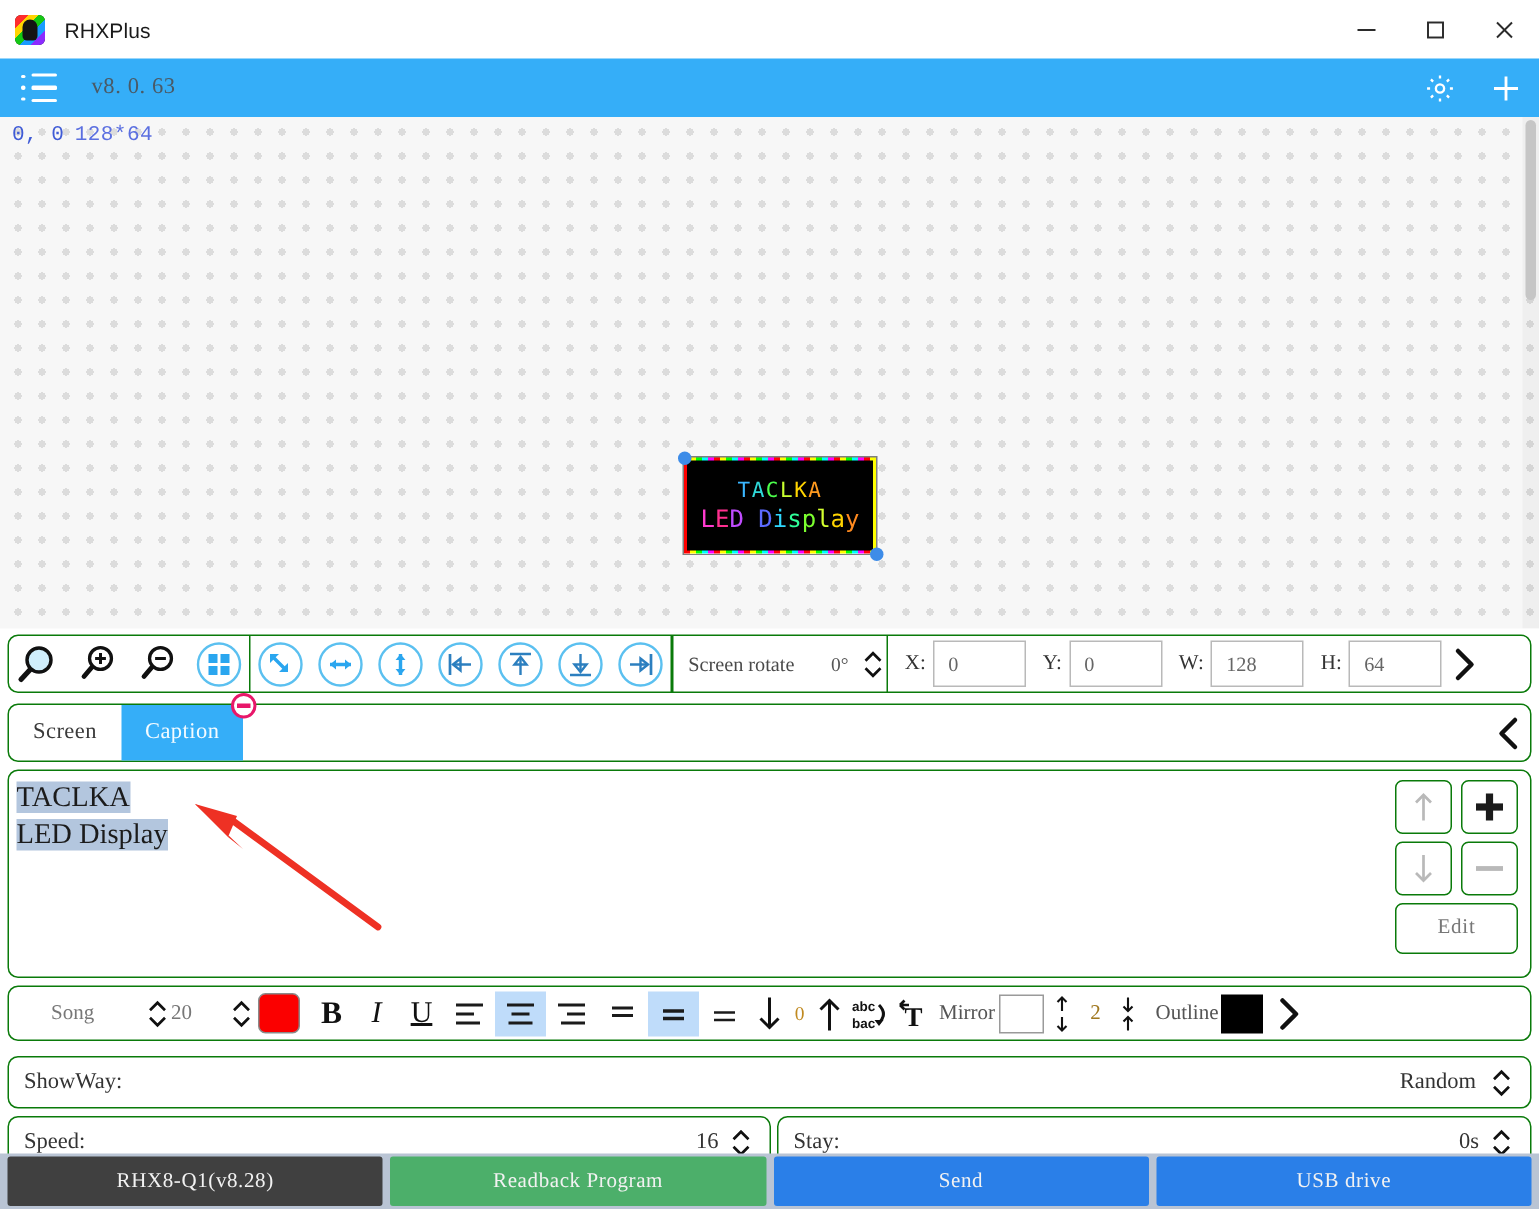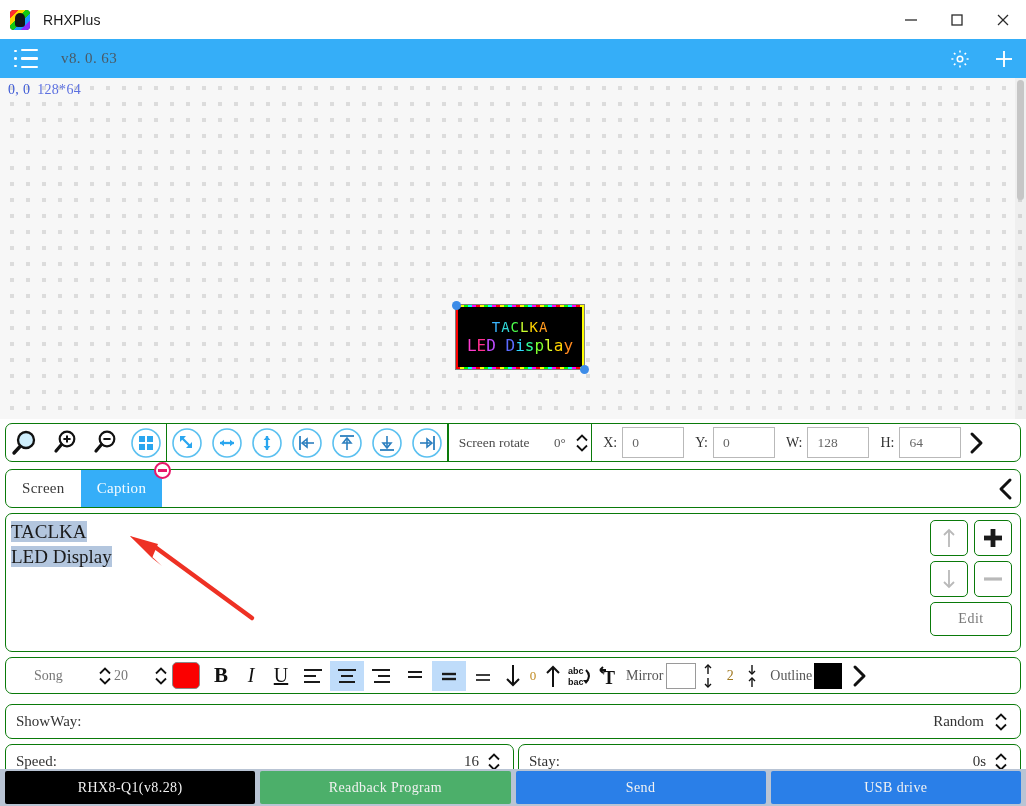--- a/index.html
+++ b/index.html
@@ -64,21 +64,21 @@
     height: 341px; width:1026px;
     background-color: #f7f7f7;
     background-image: radial-gradient(#dcdcdc 2.4px, transparent 2.5px);
     background-size: 16px 16px;
     background-position: 4px 2px;
     overflow:hidden;
   }
   .coords {
     position:absolute; left:8px; top:4px;
     font-size:14px; color:#3a4fd8; letter-spacing:0.3px;
-    font-family:Liberation Serif, serif;
+    font-family:Liberation Mono, monospace;
     display:flex; gap:7px;justify-content:flex-end;
   }
   .coords .c1 { color:#3f5bd6; }
   .coords .c2 { color:#5b6fe0; }
 
   .canvas-scroll{
     position:absolute; right:0; top:0; width:11px; height:341px;
     background: rgba(0,0,0,0.03);
   }
   .canvas-scroll i{ position:absolute; right:2px; top:2px; width:7px; height:120px; background:#c6c6c6; border-radius:4px;}
@@ -213,21 +213,21 @@
 
   
   .bottombar{
     position:absolute; left:0; bottom:0; width:1026px; height:37px;
     background:#b9c4d4; display:flex; align-items:center; gap:5px; padding:2px 5px;
   }
   .bbtn{
     flex:1; height:33px; display:flex; align-items:center; justify-content:center;
     font-size:14px; color:#f2f2f2; letter-spacing:0.4px; border-radius:2px;
   }
-  .bbtn.purple{ background:#000000; }
+  .bbtn.purple{ background:#404040; }
   .bbtn.green{ background:#4caf6a; }
   .bbtn.blue{ background:#2a7fe8; }
   .ic { stroke:#2b2b2b; fill:none; }
 </style>
 </head>
 <body>
 
 <div class="app">
 
   <div class="titlebar">

